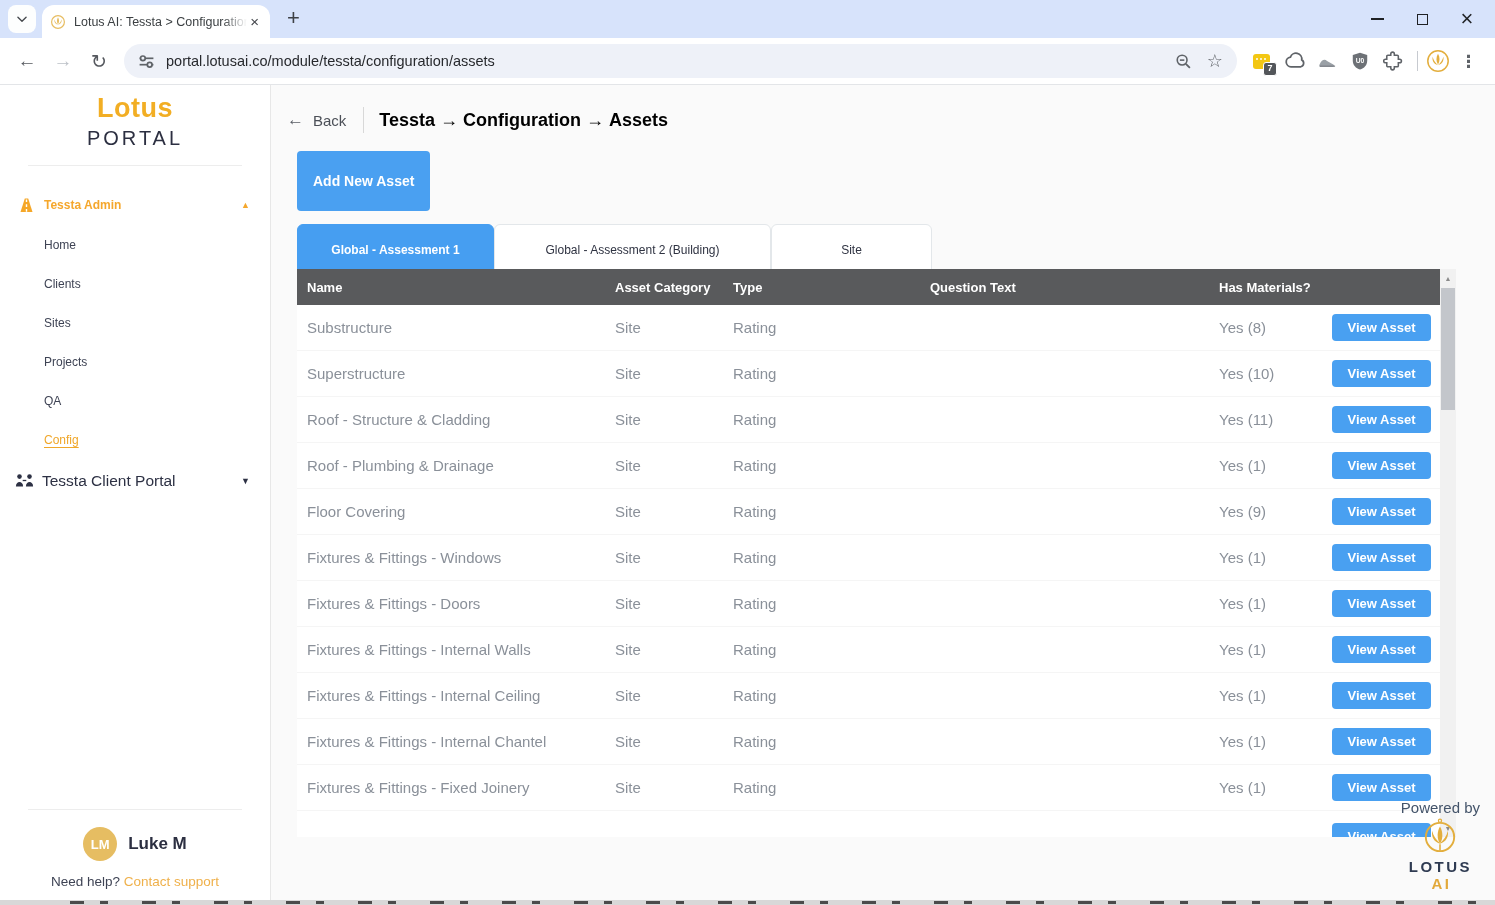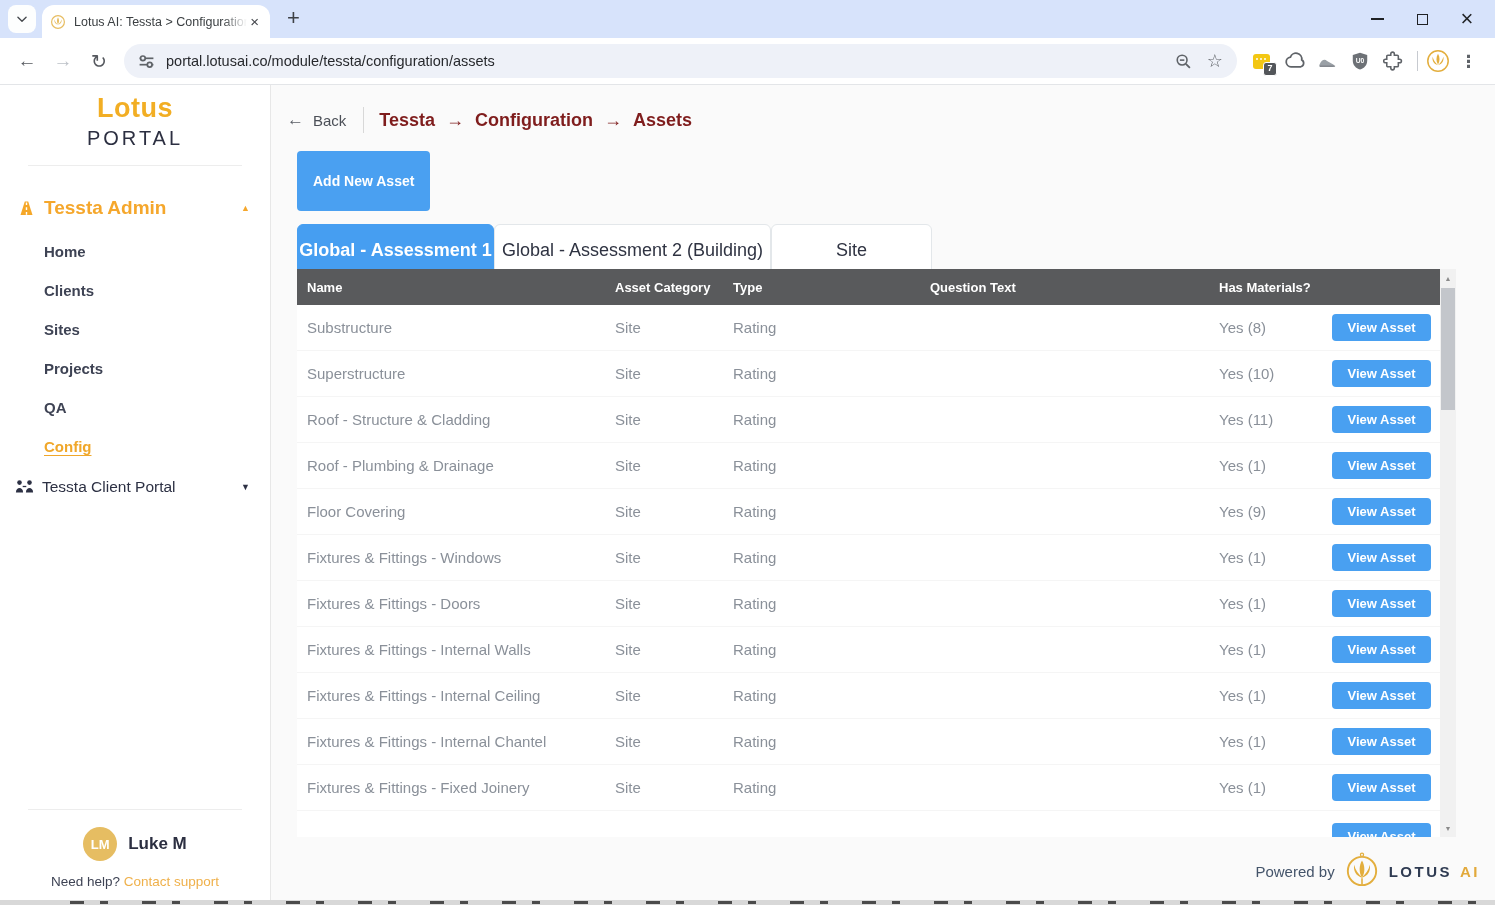--- a/index.html
+++ b/index.html
@@ -52,52 +52,52 @@
   .app { height:820px; display:flex; position:relative; }
 
   
   .sidebar { width:271px; background:#fff; border-right:1px solid #e7e7e7; display:flex; flex-direction:column;
     padding-top:8px; position:relative; }
   .brand { text-align:center; }
   .brand-title { font-size:27px; font-weight:800; color:#f2ae24; letter-spacing:0.5px; }
   .brand-sub { font-size:20px; color:#2c2f41; letter-spacing:3px; margin-top:3px; }
   .s-divider { border:none; border-top:1px solid #ededed; margin:15px 28px 0 28px; }
   .nav-section { display:flex; align-items:center; padding:9px 20px 9px 17px; margin-top:22px; cursor:pointer; }
-  .nav-section .label { color:#f5a72c; font-weight:700; font-size:19px; margin-left:8px; flex:1; }
+  .nav-section .label { color:#f5a72c; font-weight:700; font-size:12px; margin-left:8px; flex:1; }
   .caret { font-size:9px; }
   .caret.orange { color:#f5a72c; }
   .caret.dark { color:#2d3144; }
   .nav-list { margin-top:4px; }
-  .nav-item { padding:10px 0 10px 44px; font-size:15px; color:#3e4354; cursor:pointer; line-height:19px;font-weight:bold; }
+  .nav-item { padding:10px 0 10px 44px; font-size:12px; color:#3e4354; cursor:pointer; line-height:19px; }
   .nav-item.active .nav-item-label { color:#f0a72a; text-decoration:underline; text-underline-offset:3px; }
   .client-row { display:flex; align-items:center; padding:12px 20px 12px 14px; font-size:15.5px; color:#2d3144; cursor:pointer; }
   .client-row .label { margin-left:7px; flex:1; }
   .sidebar-spacer { flex:1; }
   .sidebar-footer { padding-bottom:16px; }
   .user-row { display:flex; align-items:center; justify-content:center; gap:11px; margin-top:17px; }
   .avatar { width:34px; height:34px; border-radius:50%; background:#e6bd62; color:#fff; font-weight:700;
     font-size:13px; display:flex; align-items:center; justify-content:center; }
   .user-name { font-size:17px; font-weight:700; color:#2c2f41; }
   .help-row { text-align:center; margin-top:13px; font-size:13.5px; }
   .help-text { color:#3e4354; }
   .help-link { color:#efb04a; cursor:pointer; }
 
   
   .main { flex:1; position:relative; background:#fafafa; overflow:hidden; }
   .page-head { position:absolute; top:22px; left:16px; display:flex; align-items:center; }
   .back-link { display:flex; align-items:center; gap:9px; color:#4b4f57; font-size:15px; cursor:pointer; }
   .back-arrow { font-size:17px; color:#5a5e66; }
   .head-sep { width:1px; height:26px; background:#d8d8d8; margin:0 15px 0 17px; }
-  .breadcrumb { display:flex; align-items:flex-end; gap:11px; font-size:18px; font-weight:700; color:#7f1d1d; }
+  .breadcrumb { display:flex; align-items:flex-end; gap:5px; font-size:18px; font-weight:700; color:#000000; }
   .crumb-arrow { font-weight:700; font-size:18px; }
   .add-btn { position:absolute; top:66px; left:26px; background:#4aa0f1; color:#fff; border:none; border-radius:4px;
     padding:22px 16px; font-size:14px; font-weight:600; font-family:inherit; cursor:pointer; }
 
   .tabs { position:absolute; top:139px; left:26px; display:flex; }
-  .tab-btn { height:52px; display:flex; align-items:center; justify-content:center; font-size:18px;
+  .tab-btn { height:52px; display:flex; align-items:center; justify-content:center; font-size:12px;
     background:#fff; color:#2f3342; border:1px solid #e3e7ea; border-radius:6px 6px 0 0; cursor:pointer; }
   .tab-btn:nth-child(1) { width:197px; }
   .tab-btn:nth-child(2) { width:277px; }
   .tab-btn:nth-child(3) { width:161px; }
   .tab-btn.active { background:#469ef1; border-color:#469ef1; color:#fff; font-weight:600; }
 
   
   .table-wrap { position:absolute; top:184px; left:26px; width:1159px; height:568px; background:#fff; overflow:hidden; }
   .thead, .trow { display:grid; grid-template-columns:308px 118px 197px 289px 113px 1fr;
     padding-left:10px; width:1143px; align-items:center; }
@@ -109,21 +109,21 @@
   .trow.partial .view-btn { margin-top:12px; }
 
   .vscroll { position:absolute; top:0; right:0; width:16px; height:100%; background:#f1f1f1; }
   .scroll-arr { position:absolute; left:0; width:16px; height:16px; display:flex; align-items:center;
     justify-content:center; font-size:7px; color:#8a8a8a; cursor:pointer; }
   .scroll-arr.up { top:1px; }
   .scroll-arr.down { bottom:1px; }
   .scroll-thumb { position:absolute; top:19px; left:1px; width:14px; height:122px; background:#c3c6cb; cursor:grab; }
 
   
-  .powered { position:absolute; right:15px; bottom:13px; display:flex; align-items:center; gap:6px; }
+  .powered { position:absolute; right:15px; bottom:13px; display:flex; align-items:center; gap:0;flex-direction:column; }
   .powered-text { font-size:15px; color:#44546a; }
   .brand-lotus { font-size:15px; font-weight:700; color:#2f3b52; letter-spacing:2.5px; }
   .brand-ai { font-size:15px; font-weight:700; color:#e2a93b; letter-spacing:2.5px; margin-left:2px; }
 
   .bottom-strip { position:absolute; left:0; right:0; bottom:0; height:5px; background:#d8d8d8; overflow:hidden; }
   .bottom-strip::after { content:""; position:absolute; left:70px; right:0; top:1px; height:3px;
     background:repeating-linear-gradient(90deg,#4b4b4b 0 14px, transparent 14px 30px, #4b4b4b 30px 38px, transparent 38px 72px); }
 
   svg { display:block; }
 </style>

